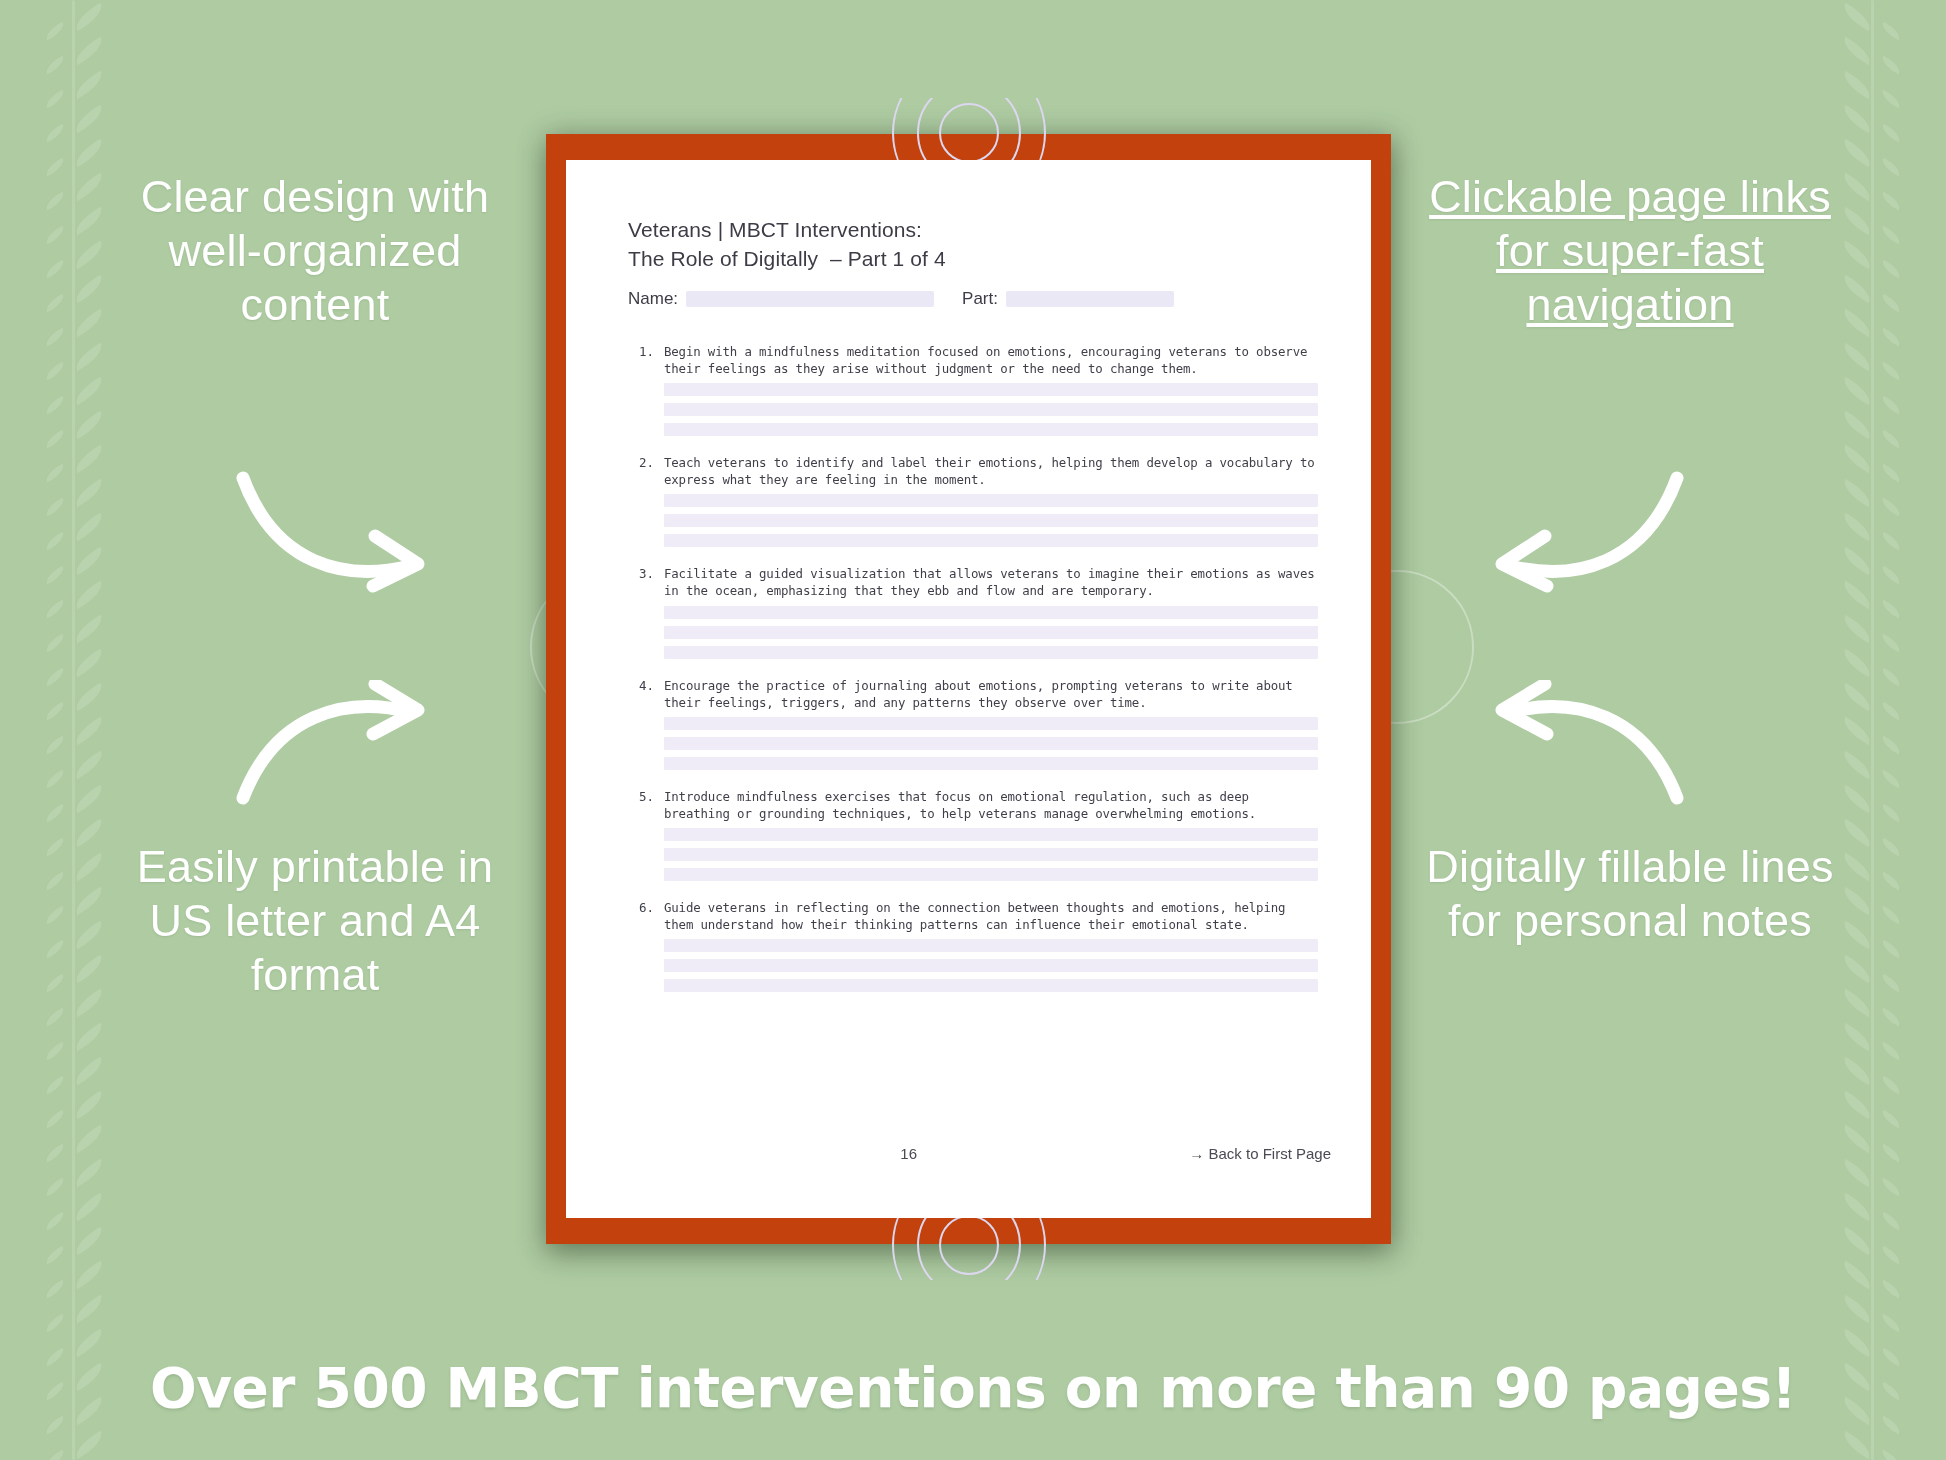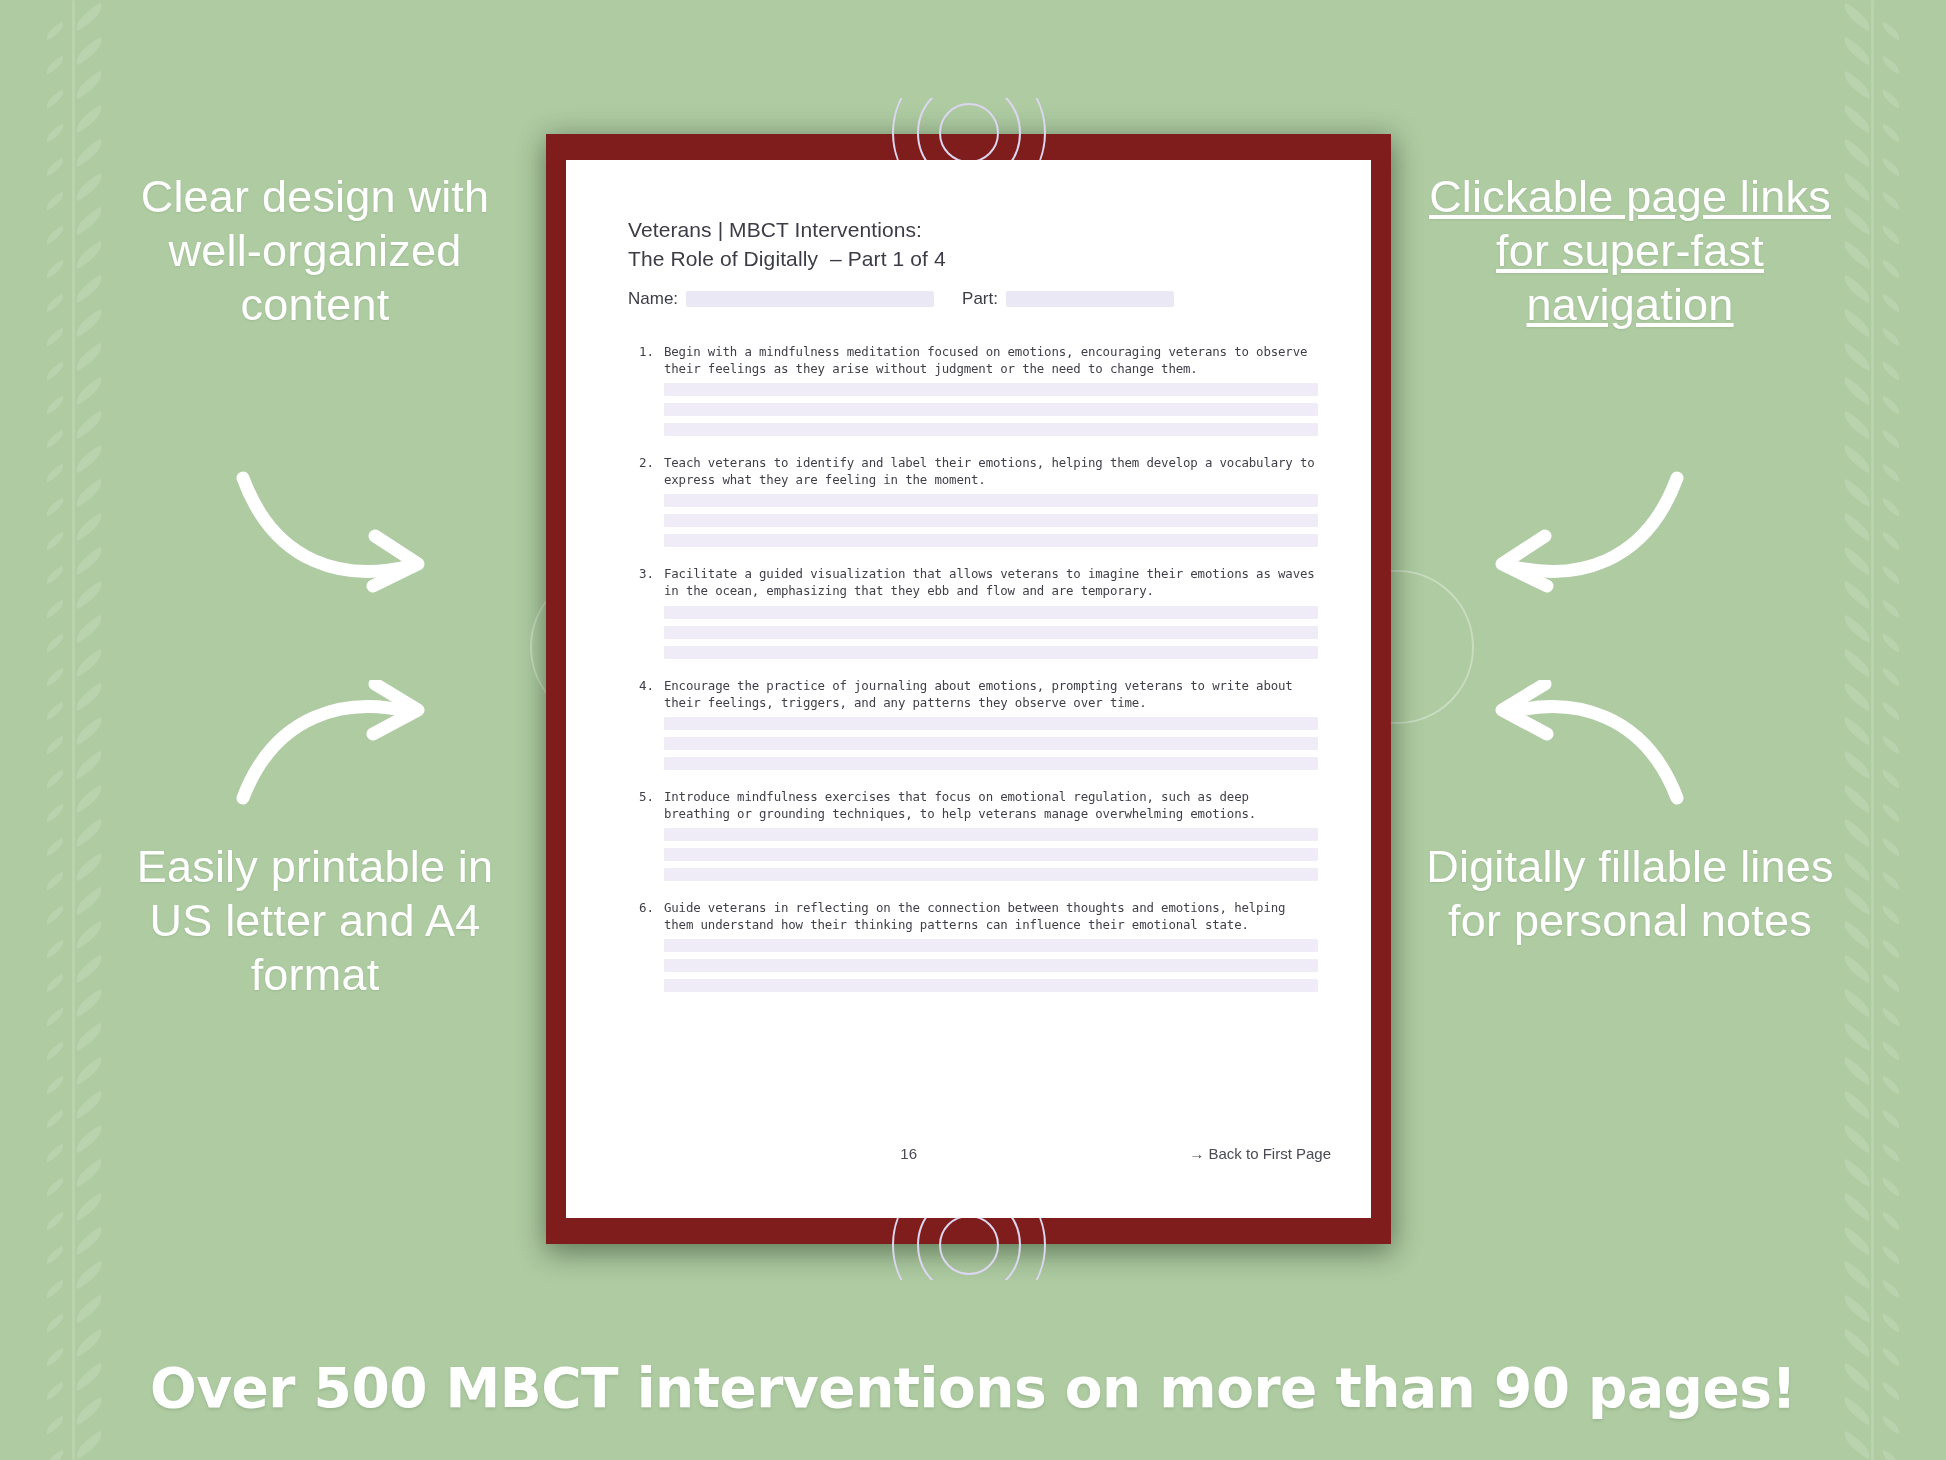--- a/index.html
+++ b/index.html
@@ -59,21 +59,21 @@
     background: rgba(40, 60, 35, 0.30);
     filter: blur(14px);
     border-radius: 4px;
   }
   #page-outer {
     position: absolute;
     left: 546px;
     top: 134px;
     width: 845px;
     height: 1110px;
-    background: #7f1d1d;
+    background: #c2410c;
     box-shadow: 0 10px 26px rgba(30,50,25,0.35);
   }
   #page-inner {
     position: absolute;
     left: 20px;
     top: 26px;
     width: 805px;
     height: 1058px;
     background: #ffffff;
   }

